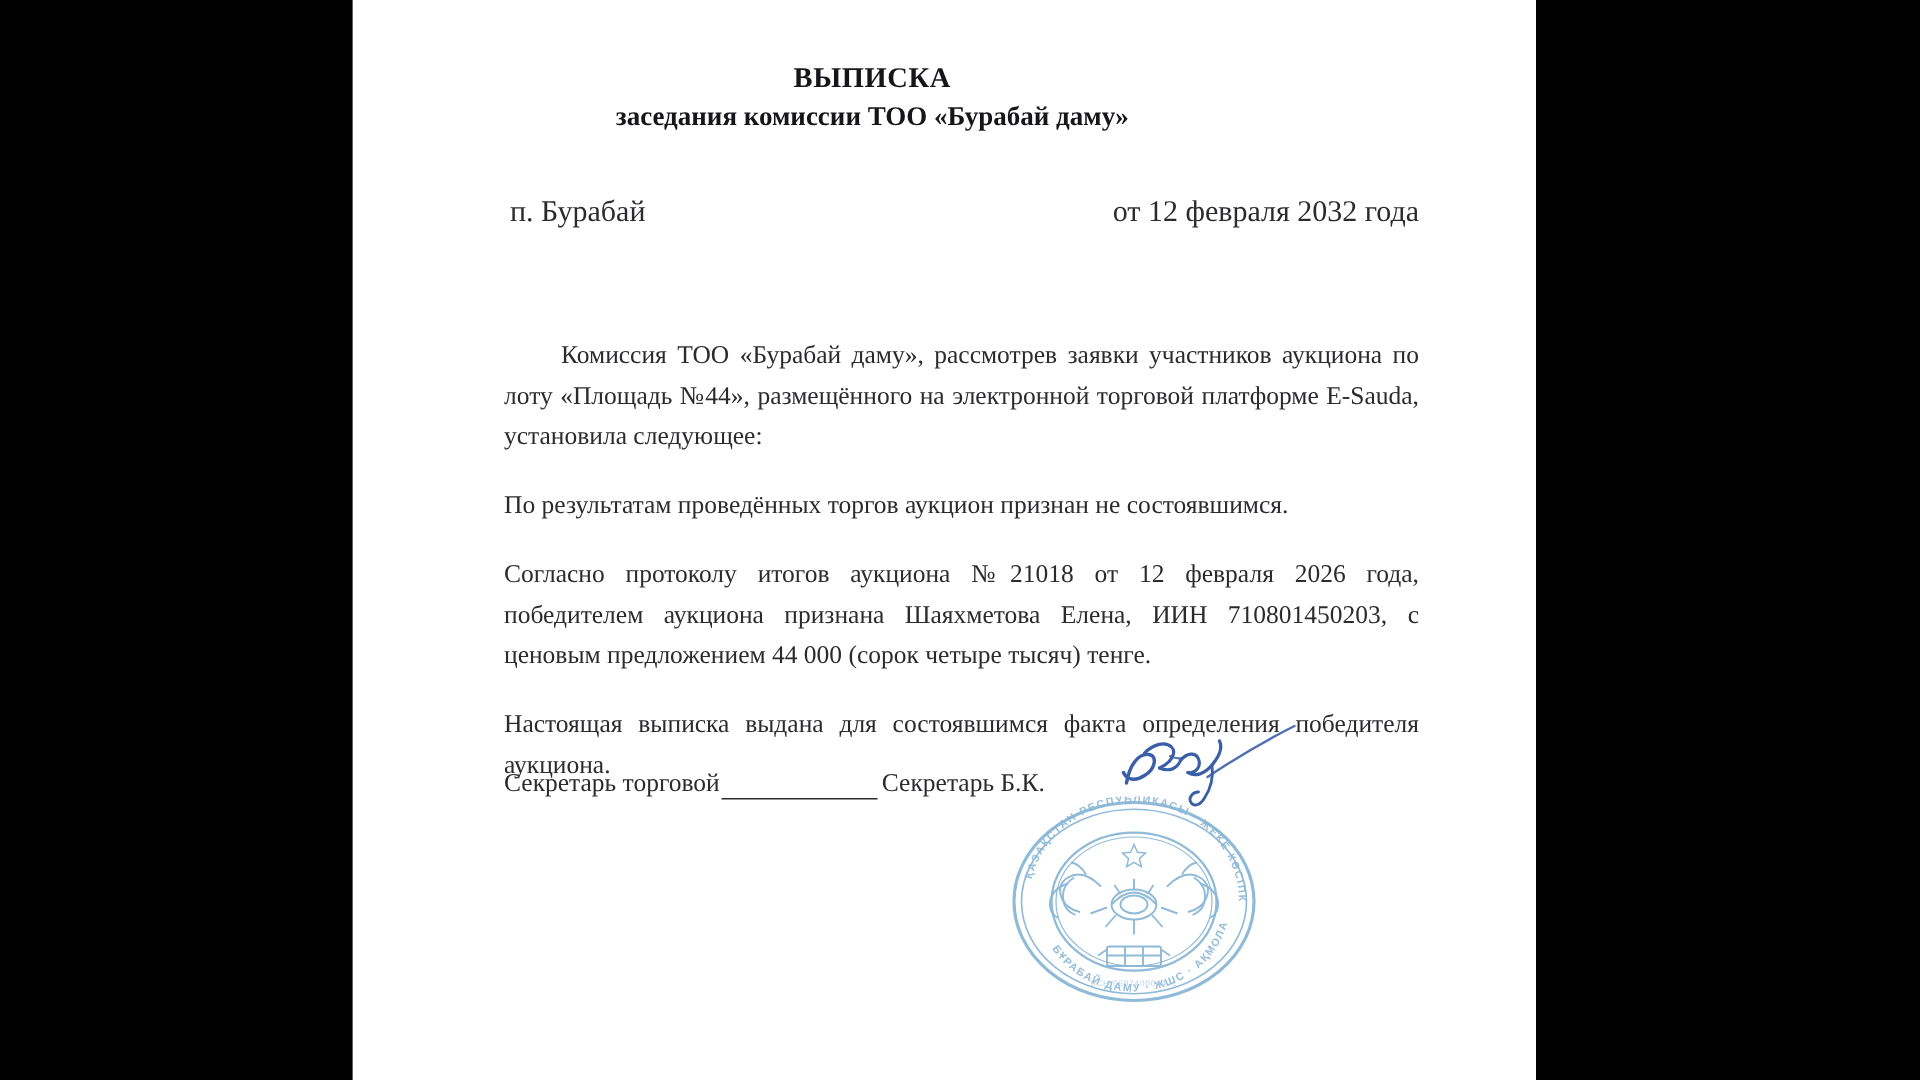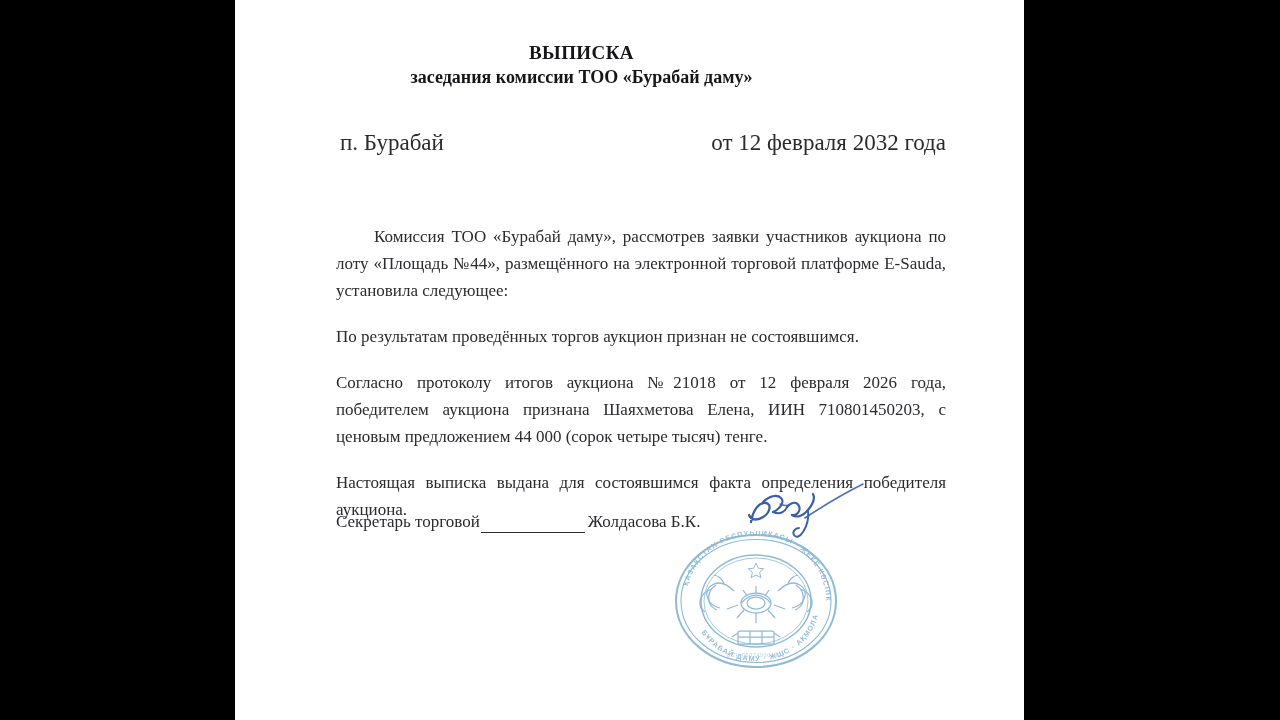--- a/index.html
+++ b/index.html
@@ -66,21 +66,21 @@
   }
   
   .meta-row {
     position: absolute;
     left: 101px;
     top: 130px;
     width: 610px;
     display: flex;
     justify-content: space-between;
     align-items: baseline;
-    font-size: 23px;
+    font-size: 20px;
     color: #2b2b2f;
   }
   .meta-place { padding-left: 4px; }
   .meta-date  { padding-right: 0px; }
 
   
   .body-block {
     position: absolute;
     left: 101px;
     top: 176px;
@@ -166,21 +166,21 @@
       </div>
 
       <div class="body-block">
         <p class="para indent">Комиссия ТОО «Бурабай дамy», рассмотрев заявки участников аукциона по лоту «Площадь №44», размещённого на электронной торговой платформе E-Sauda, установила следующее:</p>
         <p class="para">По результатам проведённых торгов аукцион признан не состоявшимся.</p>
         <p class="para">Согласно протоколу итогов аукциона №21018 от 12 февраля 2026 года, победителем аукциона признана Шаяхметова Елена, ИИН 710801450203, с ценовым предложением 44 000 (сорок четыре тысяч) тенге.</p>
         <p class="para">Настоящая выписка выдана для состоявшимся факта определения победителя аукциона.</p>
       </div>
 
       <div class="sign-row">
-        <span class="sign-role">Секретарь торговой</span><span class="sign-gap"><span class="sign-line"></span></span><span class="sign-name">Жолдасова Б.К.</span>
+        <span class="sign-role">Секретарь торговой</span><span class="sign-gap"><span class="sign-line"></span></span><span class="sign-name">Секретарь Б.К.</span>
       </div>
 
       <div class="seal">
         <svg width="168" height="140" viewBox="0 0 168 140" xmlns="http://www.w3.org/2000/svg">
           <defs>
             <path id="rimTop" d="M 14,70 A 70,66 0 0 1 154,70"></path>
             <path id="rimBottom" d="M 20,70 A 64,60 0 0 0 148,70"></path>
           </defs>
           <g stroke="#7fb0d2" fill="none" opacity="0.95">
             <ellipse cx="84" cy="70" rx="80" ry="66" stroke-width="2.1"></ellipse>

